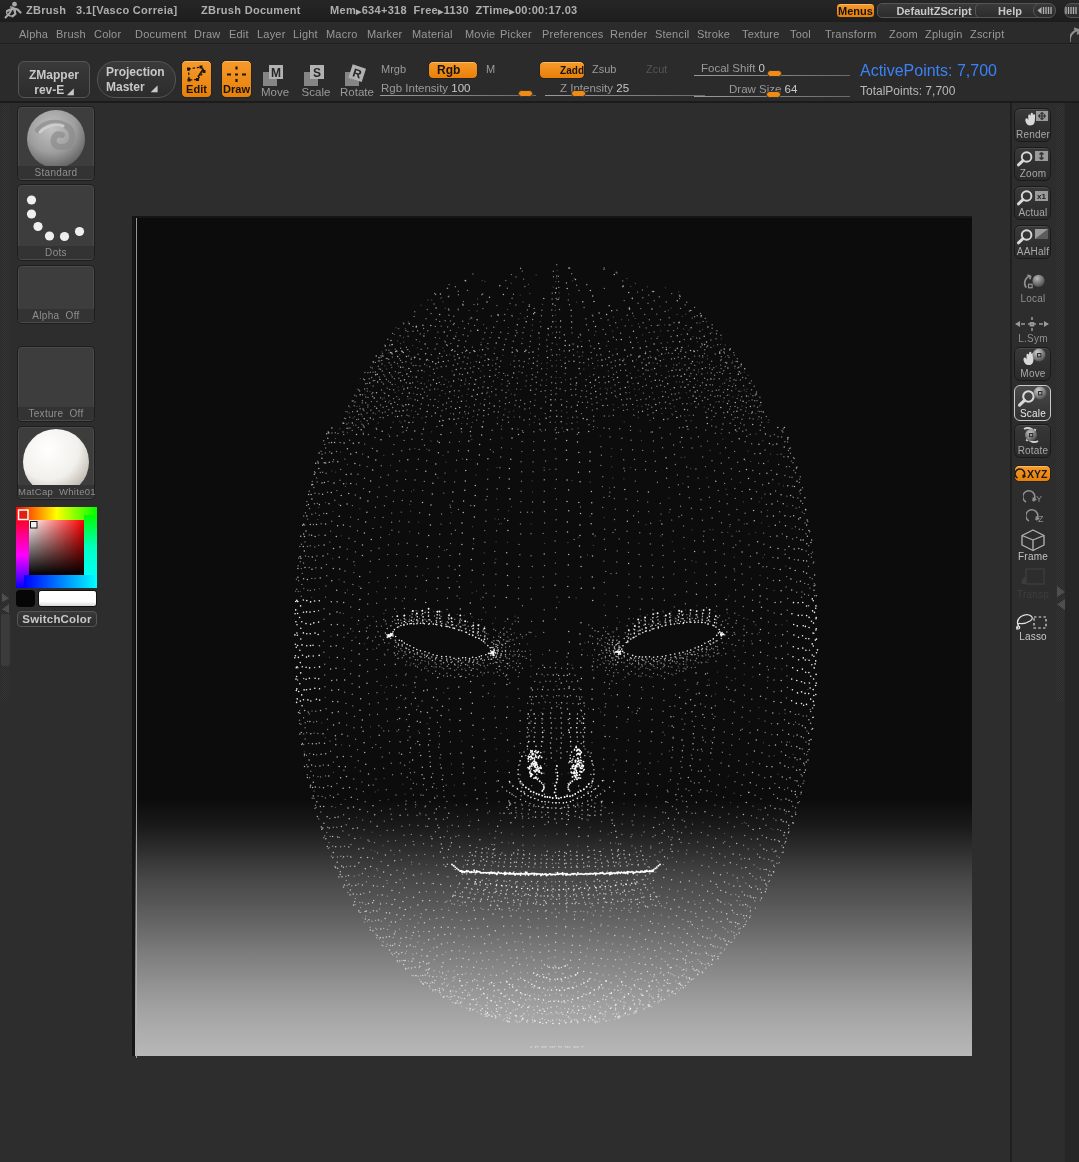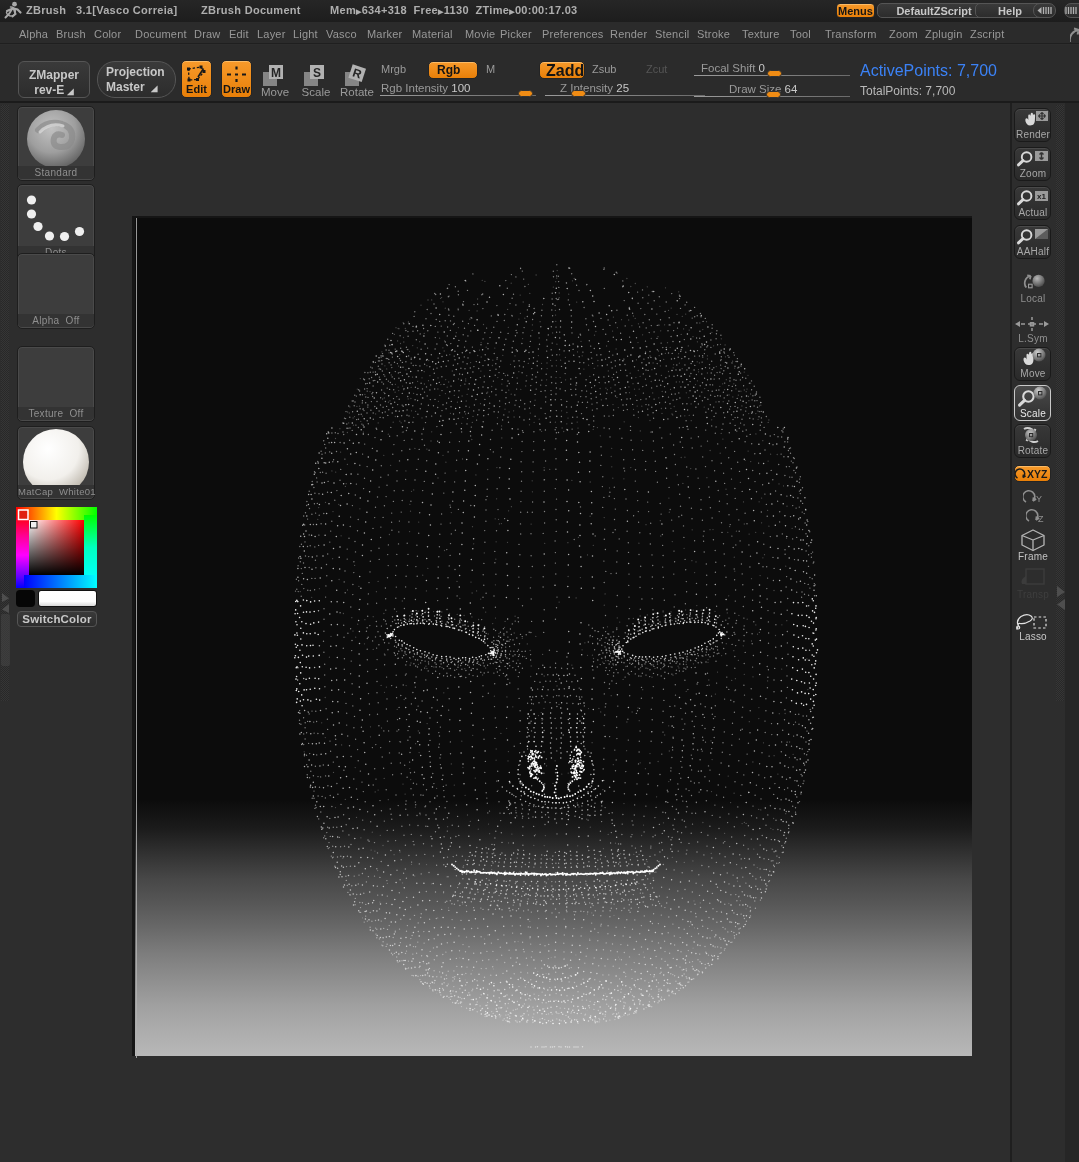--- a/index.html
+++ b/index.html
@@ -52,21 +52,21 @@
 </div>
 <div class="abs" id="menubar">
   <span class="mitem" style="left:19px">Alpha</span>
     <span class="mitem" style="left:56px">Brush</span>
     <span class="mitem" style="left:94px">Color</span>
     <span class="mitem" style="left:135px">Document</span>
     <span class="mitem" style="left:194px">Draw</span>
     <span class="mitem" style="left:229px">Edit</span>
     <span class="mitem" style="left:257px">Layer</span>
     <span class="mitem" style="left:293px">Light</span>
-    <span class="mitem" style="left:326px">Vasco</span>
+    <span class="mitem" style="left:326px">Macro</span>
     <span class="mitem" style="left:367px">Marker</span>
     <span class="mitem" style="left:412px">Material</span>
     <span class="mitem" style="left:465px">Movie</span>
     <span class="mitem" style="left:500px">Picker</span>
     <span class="mitem" style="left:542px">Preferences</span>
     <span class="mitem" style="left:610px">Render</span>
     <span class="mitem" style="left:655px">Stencil</span>
     <span class="mitem" style="left:697px">Stroke</span>
     <span class="mitem" style="left:742px">Texture</span>
     <span class="mitem" style="left:790px">Tool</span>
@@ -126,21 +126,21 @@
         <text x="18" y="15.5" font-size="12" font-weight="bold" fill="#262626" text-anchor="middle" font-family="Liberation Sans">R</text>
       </g>
     </svg>
     <div class="lbl" style="left:337px;top:41px;width:40px;text-align:center;font-weight:normal;font-size:11.5px">Rotate</div>
     <div class="lbl" style="left:381px;top:18px">Mrgb</div>
     <div class="obtn" style="left:428px;top:16px;width:50px;height:18px;font-size:12px;line-height:17px;text-align:left;padding-left:8px">Rgb</div>
     <div class="lbl" style="left:486px;top:18px">M</div>
     <div class="lbl" style="left:381px;top:37px;font-size:11.5px">Rgb&nbsp;Intensity&nbsp;<span style="color:#c8c8c8">100</span></div>
     <div class="slider" style="left:380px;top:50px;width:156px"></div>
     <div class="knob" style="left:518px;top:45px"></div>
-    <div class="obtn" style="left:539px;top:16px;width:46px;height:18px;font-size:16px;line-height:17px;text-align:right;padding-left:6px">Zadd</div>
+    <div class="obtn" style="left:539px;top:16px;width:46px;height:18px;font-size:10px;line-height:17px;text-align:right;padding-left:6px">Zadd</div>
     <div class="lbl" style="left:592px;top:18px">Zsub</div>
     <div class="lbl" style="left:646px;top:18px;color:#555">Zcut</div>
     <div class="lbl" style="left:560px;top:37px;font-size:11.5px">Z&nbsp;Intensity&nbsp;<span style="color:#c8c8c8">25</span></div>
     <div class="slider" style="left:545px;top:50px;width:160px"></div>
     <div class="knob" style="left:571px;top:45px"></div>
     <div class="lbl" style="left:701px;top:17px;font-size:11.5px">Focal&nbsp;Shift&nbsp;<span style="color:#c8c8c8">0</span></div>
     <div class="slider" style="left:694px;top:29.5px;width:156px"></div>
     <div class="knob" style="left:767px;top:25px"></div>
     <div class="lbl" style="left:729px;top:38px;font-size:11.5px">Draw&nbsp;Size&nbsp;<span style="color:#c8c8c8">64</span></div>
     <div class="slider" style="left:694px;top:50.5px;width:156px"></div>
@@ -183,21 +183,21 @@
     <svg width="76" height="62" viewBox="0 0 76 62" style="position:absolute;left:0;top:1px">
       <circle cx="13.5" cy="14" r="4.6" fill="#efefef"></circle>
       <circle cx="13.5" cy="28" r="4.6" fill="#efefef"></circle>
       <circle cx="20" cy="40.5" r="4.6" fill="#efefef"></circle>
       <circle cx="31.5" cy="50" r="4.6" fill="#efefef"></circle>
       <circle cx="46.5" cy="50.5" r="4.6" fill="#efefef"></circle>
       <circle cx="61.5" cy="45.5" r="4.6" fill="#efefef"></circle>
     </svg>
     <div class="tlabel">Dots</div>
   </div>
-<div class="tile" style="top:253px;height:76px">
+<div class="tile" style="top:265px;height:59px">
     <div class="tlabel">Alpha&nbsp;&nbsp;Off</div>
   </div>
 <div class="tile" style="top:346px;height:76px">
     <div class="tlabel">Texture&nbsp;&nbsp;Off</div>
   </div>
 <div class="tile" style="top:426px;height:74px">
     <svg width="76" height="62" viewBox="0 0 76 62" style="position:absolute;left:0;top:1px">
 <defs>
         <radialGradient id="mg" cx="38%" cy="30%" r="78%">
           <stop offset="0%" stop-color="#ffffff"></stop>

